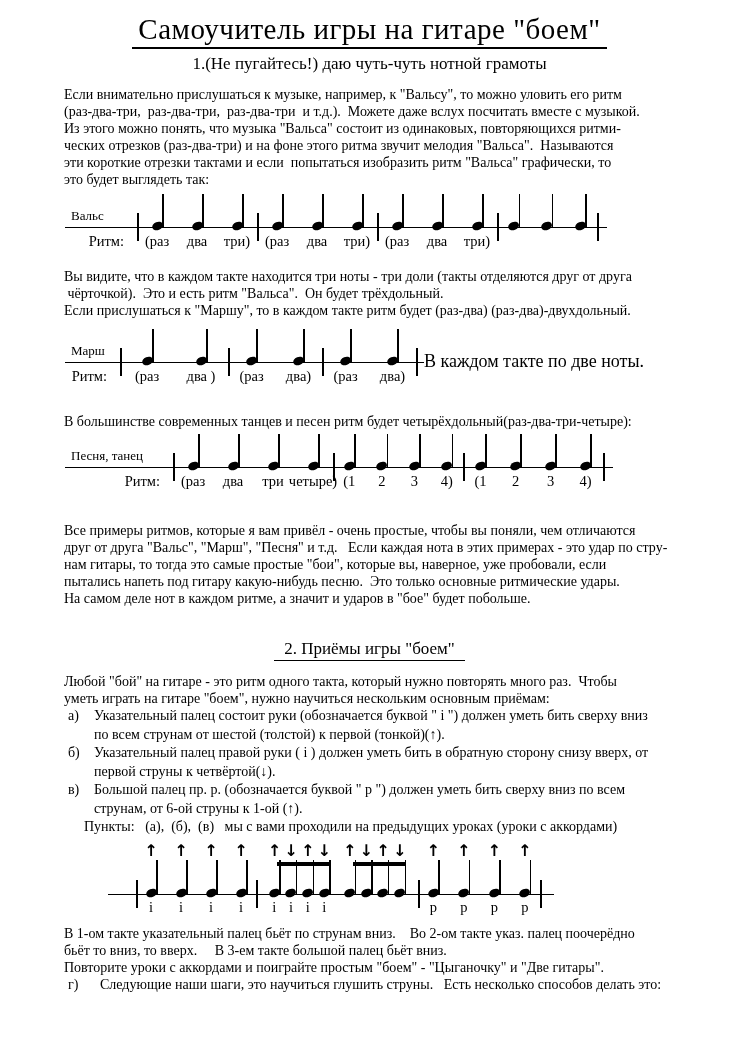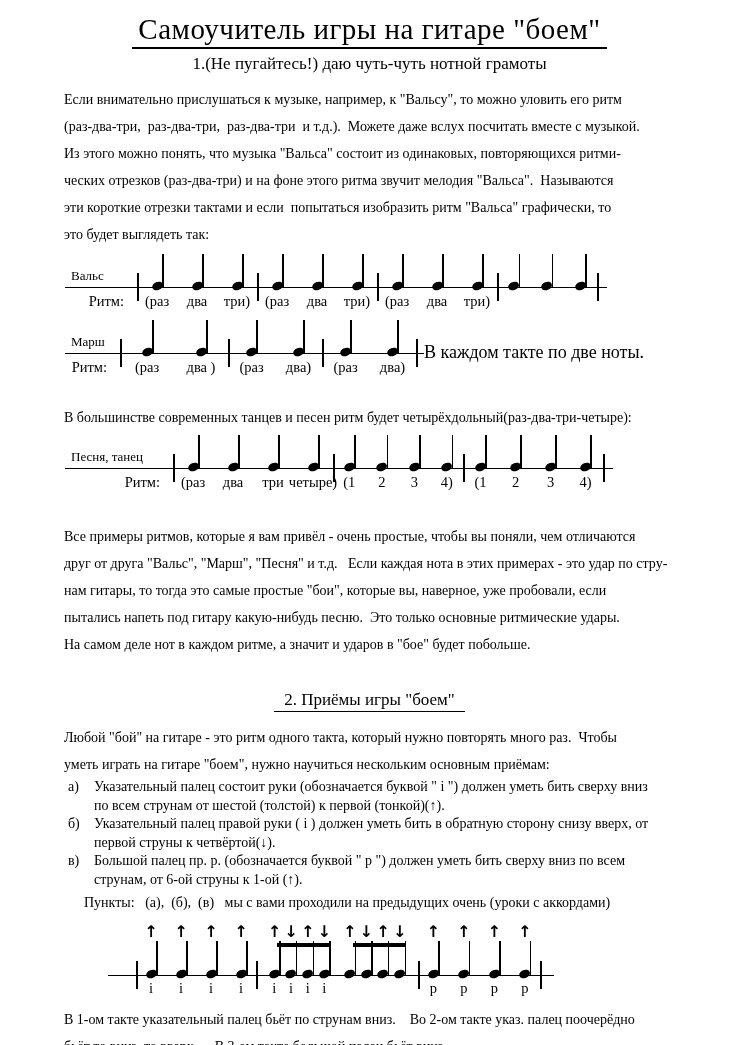--- a/index.html
+++ b/index.html
@@ -9,21 +9,21 @@
     font-size:14px;
   }
   .page{padding-top:12px;box-sizing:border-box;}
   .center{text-align:center;}
   .title{
     display:inline-block;font-size:29px;letter-spacing:.5px;
     border-bottom:2px solid #000;padding:0 6px 1px 6px;line-height:34px;
   }
   .subtitle{font-size:17px;margin-top:5px;}
   .tb{
-    white-space:pre-wrap;line-height:27px;margin:0 20px 0 64px;
+    white-space:pre-wrap;line-height:17px;margin:0 20px 0 64px;
     font-family:"Liberation Serif","DejaVu Sans",serif;
   }
   .mt12{margin-top:12px;} .mt18{margin-top:18px;} .mt8{margin-top:8px;}
   .mt28{margin-top:28px;} .mt4{margin-top:4px;} .mt16{margin-top:32px;}
   .mt10{margin-top:10px;} .mt6{margin-top:6px;} .mt24{margin-top:24px;}
   .h2{
     display:inline-block;font-size:17px;border-bottom:1.5px solid #000;
     padding:0 10px 1px 10px;
   }
   
@@ -199,20 +199,23 @@
               </div>
             </div>
           </div>
         </div>
         <div class="tailc" style="width: 10px;">
           <div class="bar" style="top: 19px;"></div>
         </div>
       </div>
     </div>
 
+  <p class="tb mt18">Вы видите, что в каждом такте находится три ноты - три доли (такты отделяются друг от друга
+ чёрточкой).  Это и есть ритм "Вальса".  Он будет трёхдольный.
+Если прислушаться к "Маршу", то в каждом такте ритм будет (раз-два) (раз-два)-двухдольный.</p>
 
   <div class="staff-wrap mt10" style="margin-left:65px;">
     <div class="staff" style="height: 56px; width: 359px;">
         <div class="staff-line" style="top: 33px;"></div>
         <div class="srow">
           <div class="label-cell" style="width: 55px;">
             <div class="ltext" style="bottom: 26px;">Марш</div>
             <div class="prefix" style="top: 39px;">Ритм:</div>
           </div>
           <div class="measure" style="width: 108px;">
@@ -428,21 +431,21 @@
     <span class="marker">б)</span>
     <span class="itext">Указательный палец правой руки ( i ) должен уметь бить в обратную сторону снизу вверх, от
 первой струны к четвёртой(↓).</span>
   </div>
   <div class="item">
     <span class="marker">в)</span>
     <span class="itext">Большой палец пр. р. (обозначается буквой " p ") должен уметь бить сверху вниз по всем
 струнам, от 6-ой струны к 1-ой (↑).</span>
   </div>
 
-  <p class="tb punkty" style="margin-top:0;">Пункты:   (а),  (б),  (в)   мы с вами проходили на предыдущих очень (уроки с аккордами)</p>
+  <p class="tb punkty" style="margin-top:0;">Пункты:   (а),  (б),  (в)   мы с вами проходили на предыдущих уроках (уроки с аккордами)</p>
 
   <div class="mt6 staff" style="margin-left: 108px; height: 76px; width: 446px;">
       <div class="staff-line" style="top: 53px;"></div>
       <div class="srow">
         <div class="label-cell" style="width: 28px;"></div>
         <div class="measure" style="width: 120px;">
           <div class="bar" style="top: 39px;"></div>
           <div class="groups">
             <div class="group">
               <div class="note-cell">

